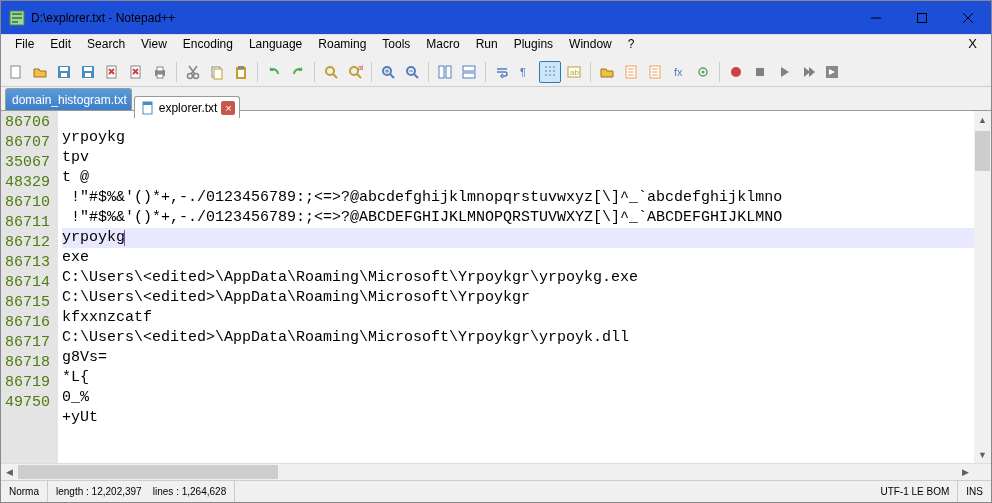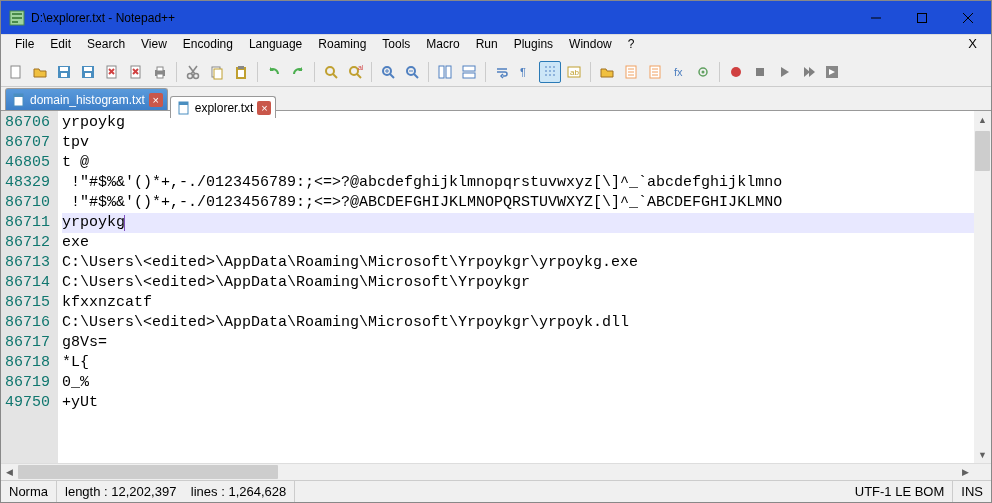--- a/index.html
+++ b/index.html
@@ -86,21 +86,21 @@
   display: flex;
   align-items: center;
   padding: 0 4px 0 6px;
   font-size: 12px;
   border: 1px solid #999;
   border-bottom: none;
   border-radius: 3px 3px 0 0;
   margin-right: 2px;
   gap: 4px;
 }
-.tab.inactive { background: linear-gradient(#5a9adb, #3d7fc8); color: #fff; }
+.tab.inactive { background: linear-gradient(#5a9adb, #3d7fc8); color: #fff; flex-direction: column; }
 .tab.active { background: #fff; color: #000; position: relative; top: 8px; }
 .tab .tab-icon { width: 14px; height: 14px; }
 .tab .tab-close {
   width: 14px; height: 14px;
   display: flex; align-items: center; justify-content: center;
   font-size: 11px;
   border-radius: 2px;
 }
 .tab.inactive .tab-close { background: #c9574a; color: #fff; }
 .tab.active .tab-close { background: #c9574a; color: #fff; }
@@ -114,34 +114,34 @@
   min-height: 0;
 }
 .editor-body {
   flex: 1;
   display: flex;
   overflow: hidden;
   position: relative;
 }
 .gutter {
   background: #e4e4e4;
-  color: #0f766e;
+  color: #4d7c0f;
   font-family: Consolas, "Courier New", monospace;
   font-size: 15px;
   text-align: center;
   padding: 2px 8px 2px 4px;
   user-select: none;
   line-height: 20px;
 }
 .code {
   flex: 1;
   font-family: Consolas, "Courier New", monospace;
   font-size: 15px;
   line-height: 20px;
-  padding: 2px 0 2px 4px;
+  padding: 17px 0 2px 4px;
   white-space: pre;
   overflow: hidden;
   position: relative;
   color: #000;
 }
 .code .line { height: 20px; }
 .code .line.current { background: #e8e8ff; }
 .caret {
   display: inline-block;
   width: 1px;
@@ -184,21 +184,21 @@
 }
 .hscroll .corner { width: 17px; background: #f0f0f0; }
 
 
 .statusbar {
   height: 22px;
   background: #f0f0f0;
   border-top: 1px solid #ccc;
   display: flex;
   align-items: center;
-  font-size: 13px;
+  font-size: 10px;
   color: #000;
 }
 .statusbar .cell {
   padding: 0 8px;
   border-right: 1px solid #ccc;
   height: 100%;
   display: flex;
   align-items: center;
   white-space: nowrap;
 }
@@ -483,21 +483,21 @@
       <span>explorer.txt</span>
       <span class="tab-close">×</span>
     </div>
   </div>
 
 <div class="editor">
   <div class="editor-body">
     <div class="gutter" id="gutter">
         <div>86706</div>
         <div>86707</div>
-        <div>46805</div>
+        <div>35067</div>
         <div>48329</div>
         <div>86710</div>
         <div>86711</div>
         <div>86712</div>
         <div>86713</div>
         <div>86714</div>
         <div>86715</div>
         <div>86716</div>
         <div>86717</div>
         <div>86718</div>

